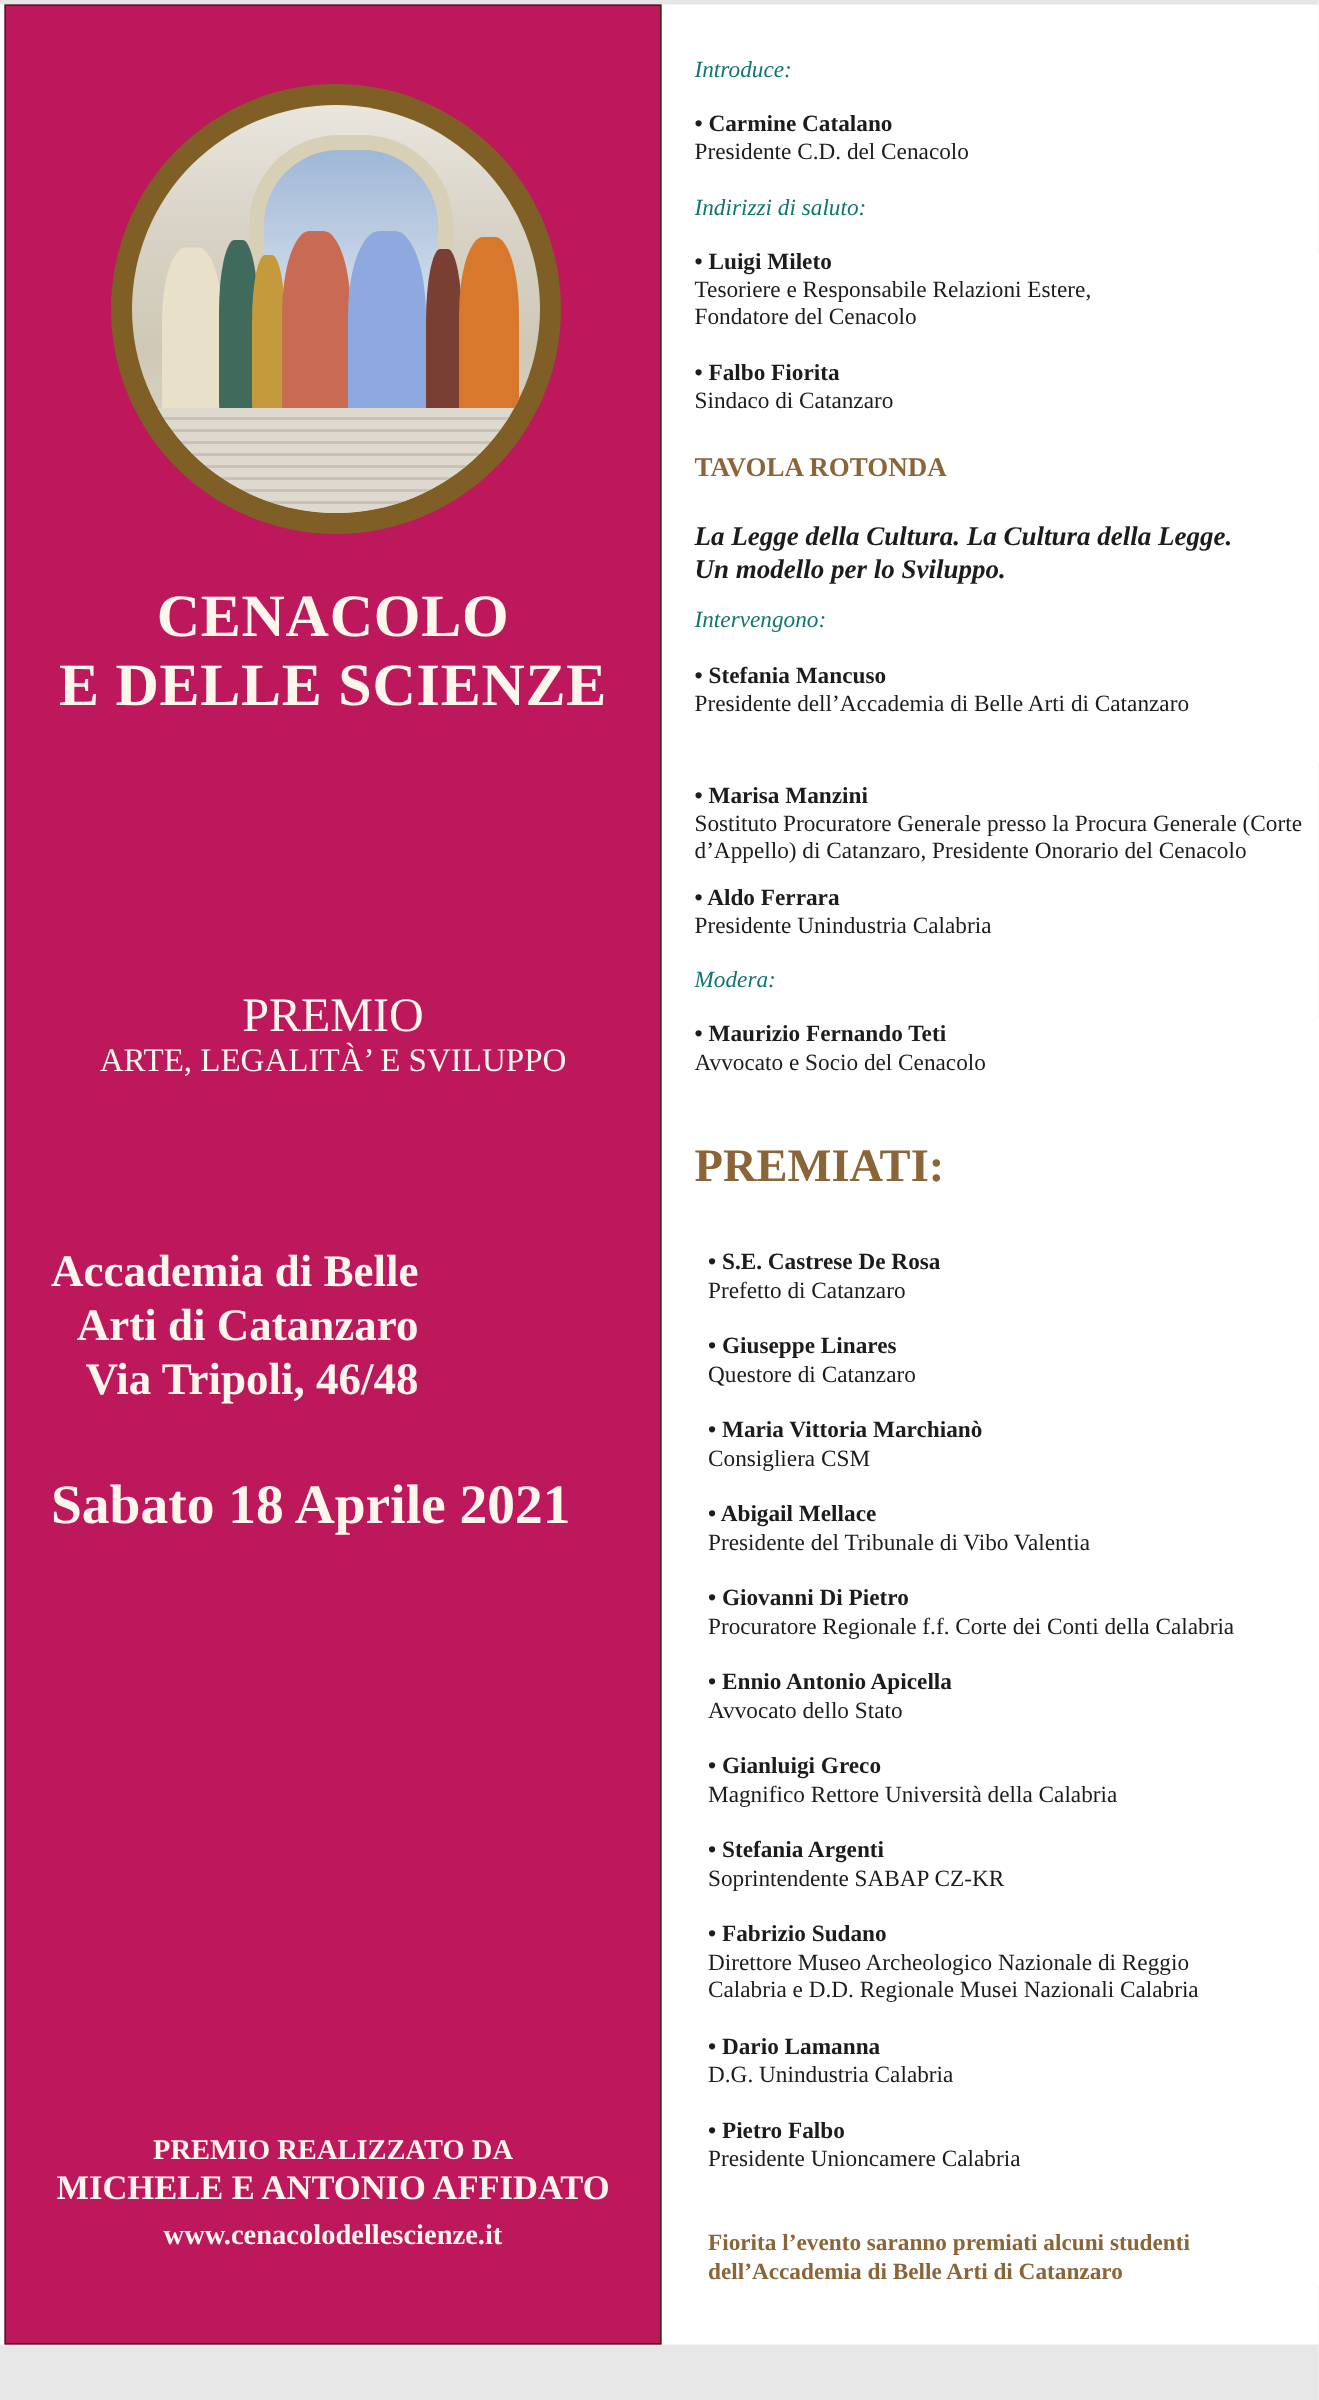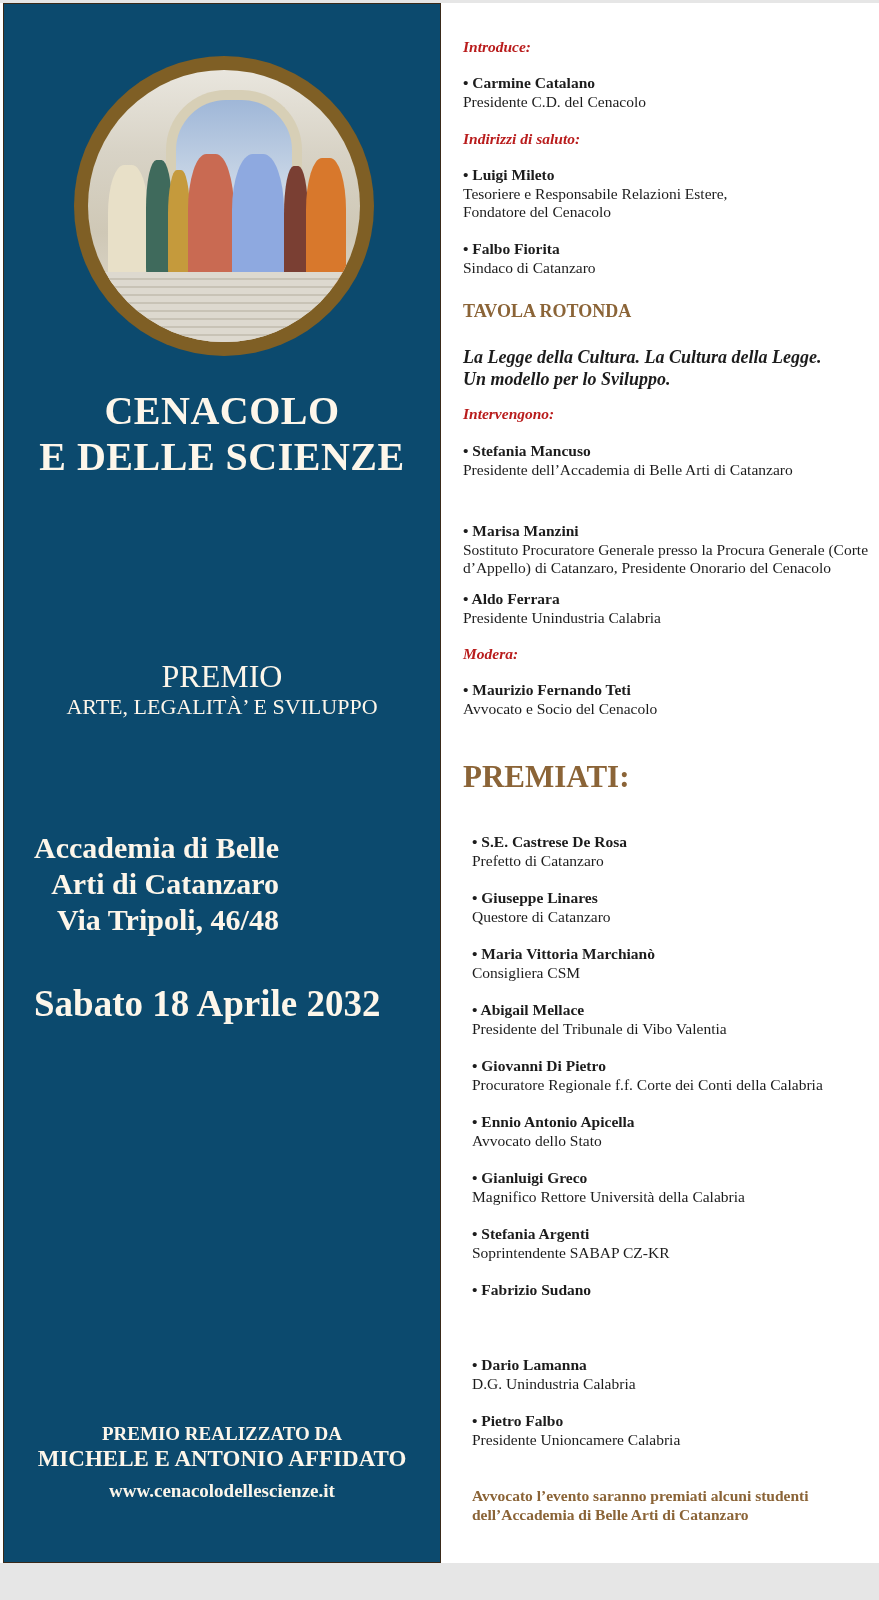--- a/index.html
+++ b/index.html
@@ -5,21 +5,21 @@
   html, body { margin: 0; padding: 0; }
   body {
     width: 879px; height: 1600px; background: #e6e6e6; position: relative; overflow: hidden;
     font-family: "Liberation Serif", "DejaVu Serif", serif;
   }
   .sheet {
     position: absolute; left: 0; top: 3px; width: 879px; height: 1560px; background: #ffffff;
   }
   .left {
     position: absolute; left: 3px; top: 3px; width: 438px; height: 1560px;
-    background: #0c4a6e; border: 1px solid #3a2a1a; box-sizing: border-box;
+    background: #be185d; border: 1px solid #3a2a1a; box-sizing: border-box;
     color: #fdf6ea; text-align: center;
   }
   .medallion {
     position: absolute; left: 70px; top: 52px; width: 300px; height: 300px; border-radius: 50%;
     background: #7f5f25; 
   }
   .painting {
     position: absolute; left: 14px; top: 14px; width: 272px; height: 272px; border-radius: 50%; overflow: hidden;
     background: linear-gradient(180deg, #e9e6de 0%, #d8d3c6 30%, #cfc8b6 60%, #e2ddd2 100%);
   }
@@ -51,21 +51,21 @@
     position: absolute; left: 0; top: 1418px; width: 100%; font-weight: bold;
   }
   .credit .c1 { font-size: 19px; line-height: 24px; }
   .credit .c2 { font-size: 23px; line-height: 26px; }
   .website {
     position: absolute; left: 0; top: 1476px; width: 100%; font-weight: bold; font-size: 19px;
   }
   .right {
     position: absolute; left: 463px; top: 0; width: 410px; color: #1c1c1c; font-size: 15.5px; line-height: 18.5px;
   }
-  .lbl { font-style: italic; color: #b91c1c; position: absolute; left: 0; font-weight: bold; }
+  .lbl { font-style: italic; color: #0f766e; position: absolute; left: 0; }
   .entry { position: absolute; left: 0; width: 410px; }
   .entry .name { font-weight: bold; }
   .brown { color: #8b6437; font-weight: bold; }
   .tavola { position: absolute; left: 0; top: 302px; font-size: 18px; }
   .theme { position: absolute; left: 0; top: 346px; font-weight: bold; font-style: italic; font-size: 18px; line-height: 22px; width: 420px; }
   .premiati { position: absolute; left: 0; top: 768px; font-size: 31px; }
   .awardees { position: absolute; left: 9px; }
   .note { position: absolute; left: 9px; top: 1486px; font-size: 15.5px; line-height: 19px; width: 400px; }
 </style>
 </head>
@@ -98,21 +98,21 @@
     <div class="p2">ARTE, LEGALITÀ’ E SVILUPPO</div>
   </div>
 
   <div class="venue">
     <div>Accademia di Belle</div>
     <div>Arti di Catanzaro</div>
     <div>Via Tripoli, 46/48</div>
   </div>
 
   <div class="date">
-    <div>Sabato 18 Aprile 2032</div>
+    <div>Sabato 18 Aprile 2021</div>
   </div>
 
   <div class="credit">
     <div class="c1">PREMIO REALIZZATO DA</div>
     <div class="c2">MICHELE E ANTONIO AFFIDATO</div>
   </div>
 
   <div class="website">www.cenacolodellescienze.it</div>
 </div>
 
@@ -188,27 +188,28 @@
   <div class="awardees entry" style="top:1169px;">
     <div class="name">• Gianluigi Greco</div>
     <div>Magnifico Rettore Università della Calabria</div>
   </div>
   <div class="awardees entry" style="top:1225px;">
     <div class="name">• Stefania Argenti</div>
     <div>Soprintendente SABAP CZ-KR</div>
   </div>
   <div class="awardees entry" style="top:1281px;width:370px;">
     <div class="name">• Fabrizio Sudano</div>
+    <div>Direttore Museo Archeologico Nazionale di Reggio Calabria e D.D. Regionale Musei Nazionali Calabria</div>
   </div>
   <div class="awardees entry" style="top:1356px;">
     <div class="name">• Dario Lamanna</div>
     <div>D.G. Unindustria Calabria</div>
   </div>
   <div class="awardees entry" style="top:1412px;">
     <div class="name">• Pietro Falbo</div>
     <div>Presidente Unioncamere Calabria</div>
   </div>
 
   <div class="note brown">
-    <div>Avvocato l’evento saranno premiati alcuni studenti</div>
+    <div>Fiorita l’evento saranno premiati alcuni studenti</div>
     <div>dell’Accademia di Belle Arti di Catanzaro</div>
   </div>
 </div>
 
 </body></html>

